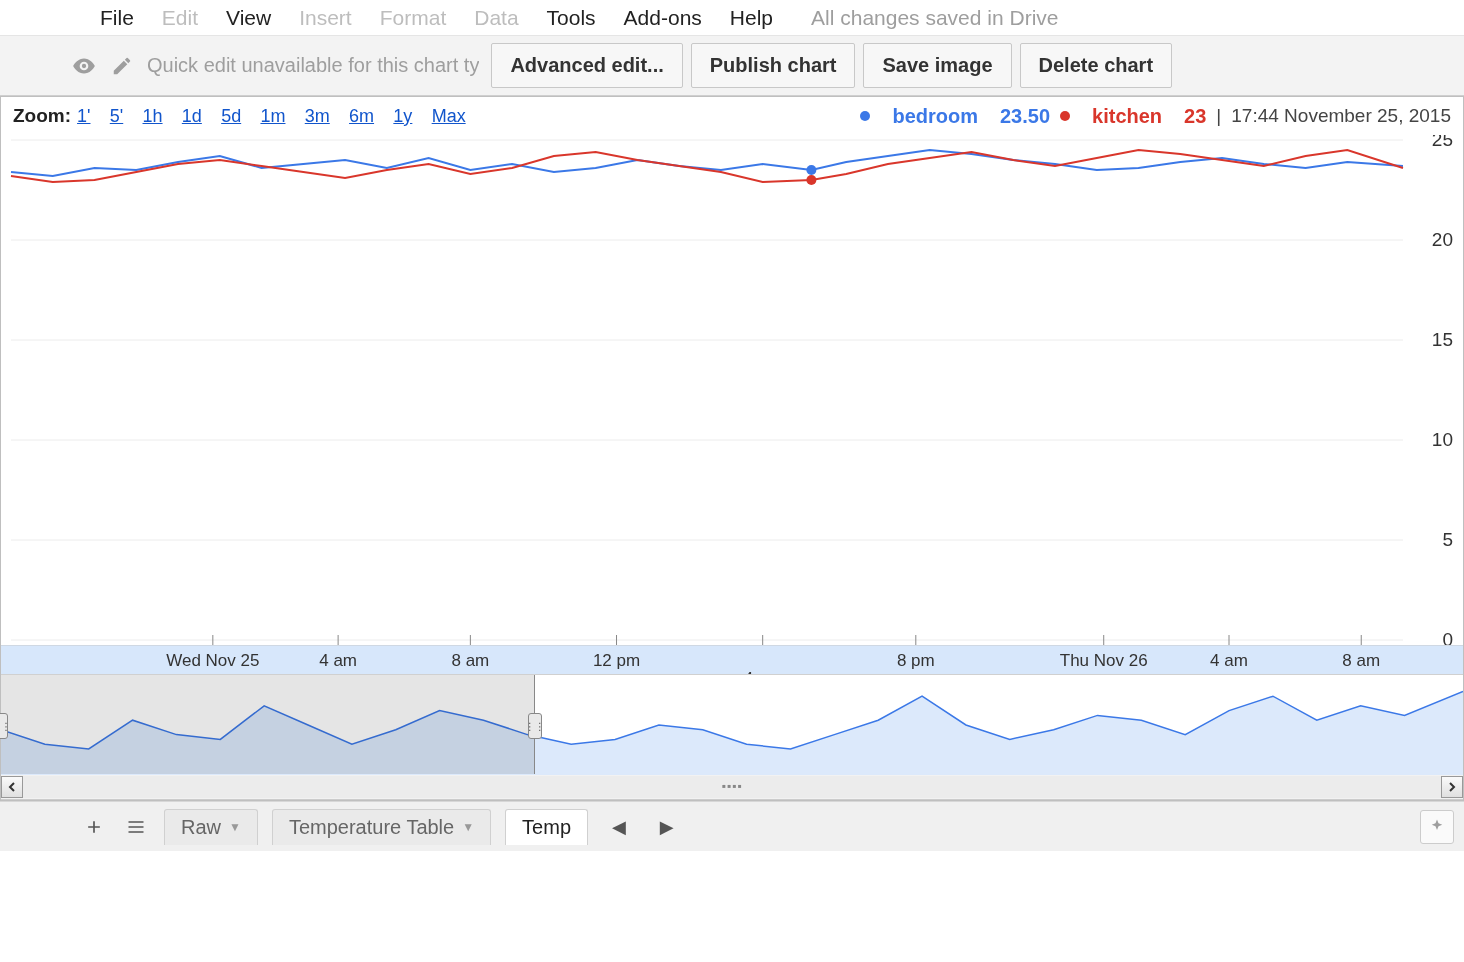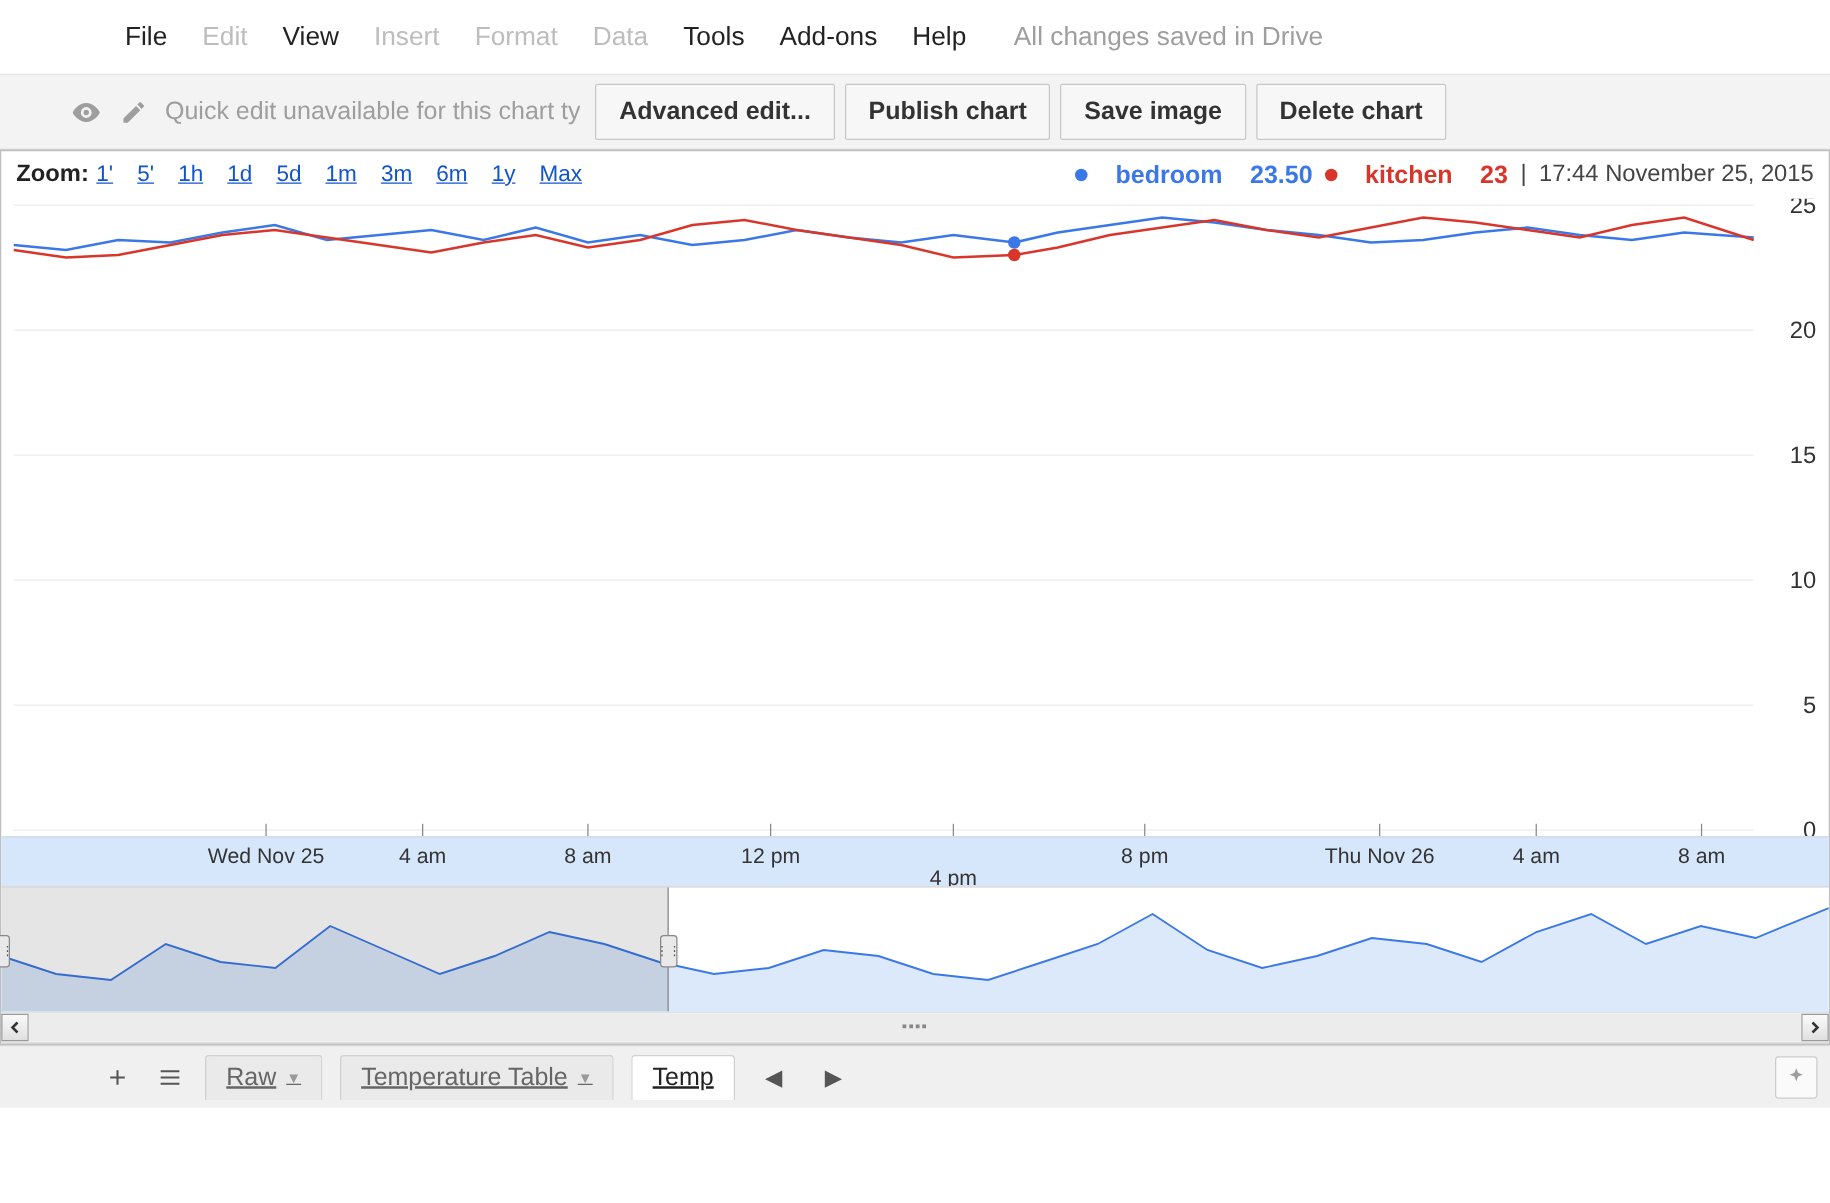--- a/index.html
+++ b/index.html
@@ -10,38 +10,38 @@
     height: 962px;
     overflow: hidden;
     font-size: 14px;
     color: #222;
   }
 
   
   .menubar {
     display: flex;
     align-items: center;
-    height: 60px;
+    height: 36px;
     padding: 0 20px 0 100px;
     gap: 28px;
     font-size: 21px;
     border-bottom: 1px solid #e5e5e5;
   }
   .menubar span { cursor: default; white-space: nowrap; }
   .menubar .disabled { color: #bdbdbd; }
   .menubar .savemsg { color: #9e9e9e; margin-left: 10px; }
 
   
   .charttoolbar {
     display: flex;
     align-items: center;
     height: 60px;
     background: #f3f3f3;
     border-bottom: 1px solid #cfcfcf;
-    padding: 0 10px 0 56px;
+    padding: 0 10px 0 71px;
     gap: 12px;
     font-size: 20px;
     color: #9e9e9e;
   }
   .charttoolbar .icon { width: 26px; height: 26px; display: inline-flex; align-items:center; justify-content:center; }
   .charttoolbar .msg { flex: 0 0 auto; white-space: nowrap; overflow:hidden; text-overflow:clip; max-width:370px; }
   .charttoolbar button {
     background: #f7f7f7;
     border: 1px solid #c8c8c8;
     border-radius: 2px;
@@ -85,21 +85,21 @@
 
   .plot {
     position: relative;
     height: 510px;
     width: 100%;
   }
   .plot svg { display:block; }
 
   .xaxisband {
     background:#d7e7fb;
-    height:40px;
+    height:29px;
     border-top:1px solid #cfd8e3;
     position:relative;
     font-size:17px;
     color:#333;
   }
   .xaxisband span { position:absolute; top:5px; transform:translateX(-50%); white-space:nowrap; }
 
   
   .overview {
     position:relative;
@@ -148,21 +148,21 @@
   }
   .sheettabs .ticon {
     width:28px; height:28px; display:inline-flex; align-items:center; justify-content:center;
     font-size:22px; color:#555; cursor:pointer;
   }
   .tab {
     display:inline-flex; align-items:center;
     padding: 6px 16px;
     border:1px solid #d0d0d0; border-bottom:none;
     background:#eaeaea; border-radius:3px 3px 0 0;
-    color:#666; gap:8px; cursor:pointer;text-decoration:underline;
+    color:#666; gap:8px; cursor:pointer;
   }
   .tab.active { background:#fff; color:#222; font-weight:500; }
   .tab .dd { color:#999; font-size:12px; }
   .sheettabs .navarr { color:#555; font-size:18px; padding:0 10px; cursor:pointer; }
   .sheettabs .explore {
     margin-left:auto;
     width:34px; height:34px; border:1px solid #ccc; border-radius:3px;
     display:flex; align-items:center; justify-content:center;
     background:#fafafa; color:#888; cursor:pointer;
   }

